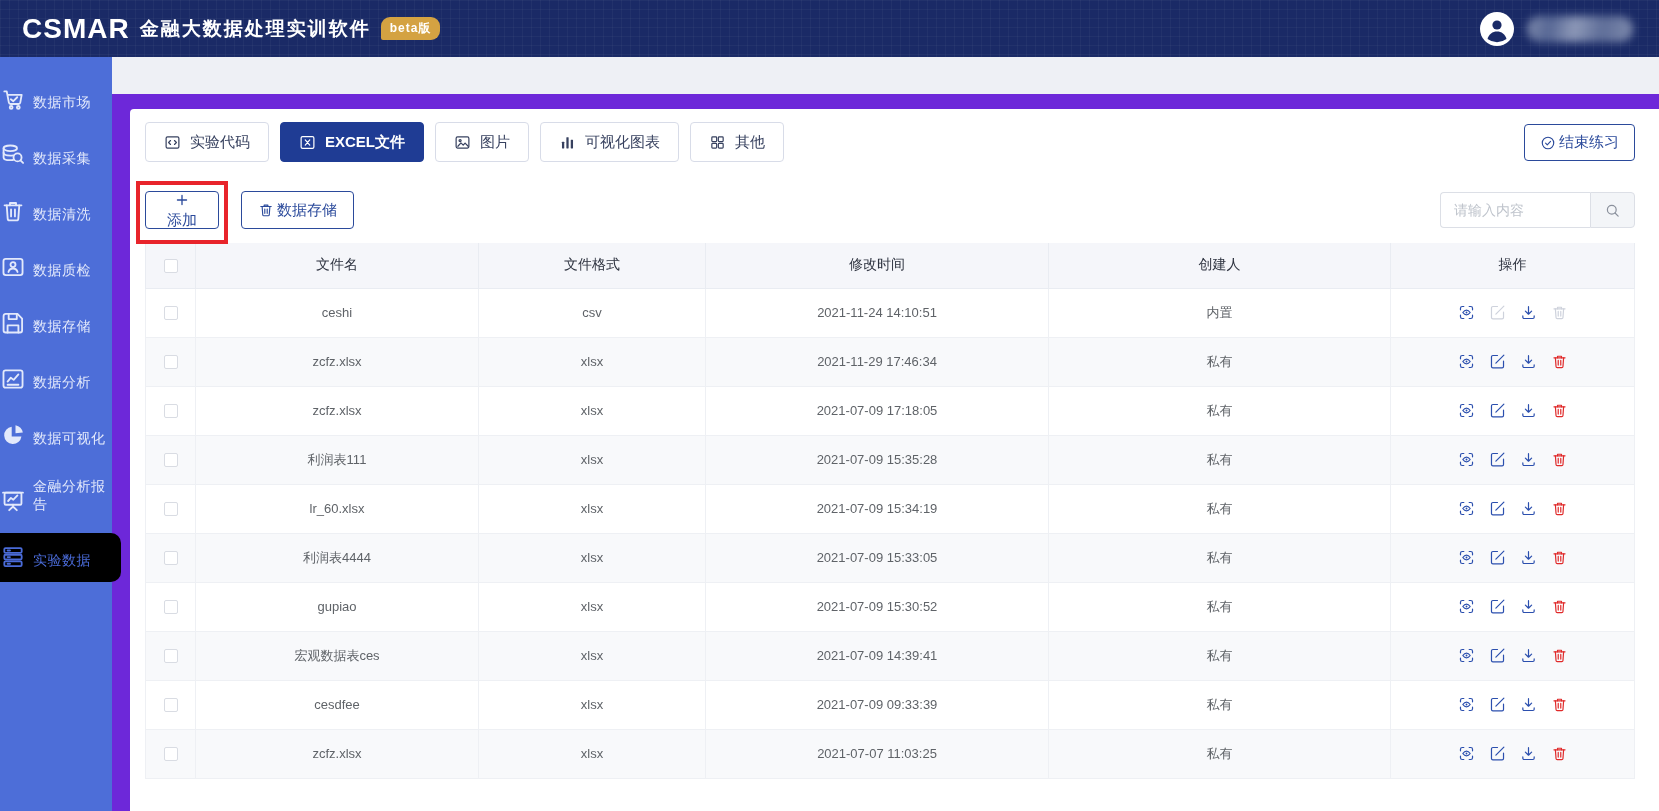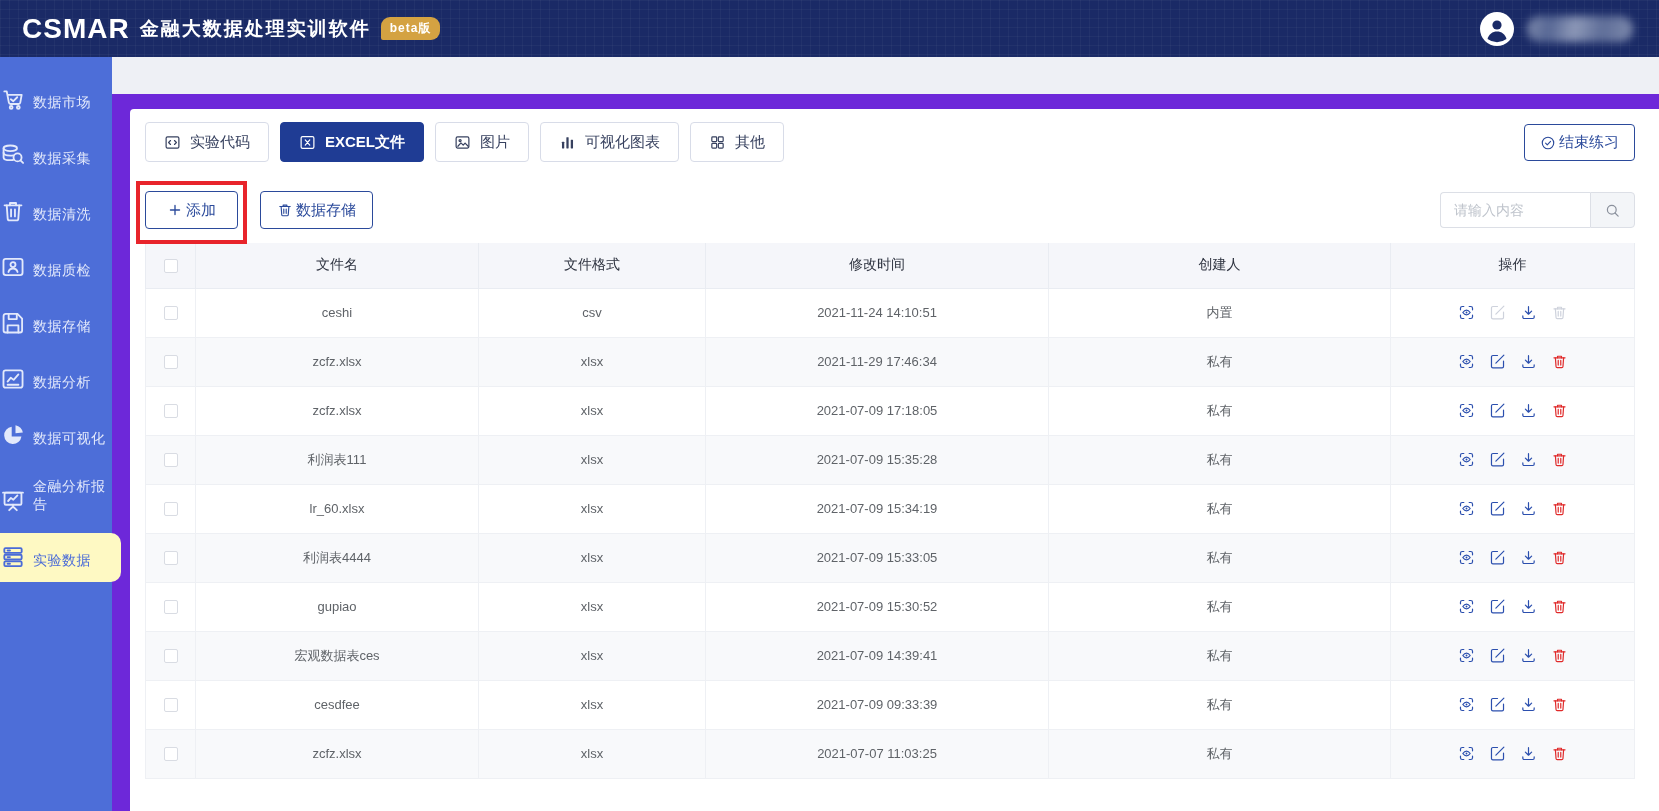--- a/index.html
+++ b/index.html
@@ -45,21 +45,21 @@
   }
   .side-item {
     width:112px; padding:11px 0 12px; margin-bottom:7px; cursor:pointer;
     display:flex; flex-direction:row; align-items:flex-end; gap:7px;
     color:#e3e9fb;
   }
   .side-item .side-icon { width:26px; height:26px; }
   .side-item .side-icon svg { width:26px; height:26px; }
   .side-label { font-size:14px; letter-spacing:.5px; }
   .side-item.active {
-    background:#fef9c3; color:#4a6bd8; width:121px; border-radius:0 10px 10px 0;
+    background:#000000; color:#4a6bd8; width:121px; border-radius:0 10px 10px 0;
   }
 
   
   .main { position:absolute; top:57px; left:112px; right:0; bottom:0; background:#6d28d9;margin-top:37px; }
   .panel {
     position:absolute; top:15px; left:18px; right:0; bottom:0;
     background:#fff; border-radius:4px 0 0 0; padding:13px 24px 0 15px;
   }
 
   
@@ -80,21 +80,21 @@
   .btn .b-icon svg { width:16px; height:16px; }
   .btn-finish { margin-left:auto; height:37px; padding:0 15px; margin-top:2px; }
 
   
   .toolbar-row { display:flex; align-items:center; margin-top:29px; }
   .add-wrap { position:relative; display:inline-block; }
   .red-frame {
     position:absolute; top:-10px; left:-9px; right:-9px; bottom:-15px;
     border:4px solid #e8242b; pointer-events:none; z-index:3;
   }
-  .btn-add { height:38px; padding:0 21px; position:relative; }
+  .btn-add { height:38px; padding:0 21px; position:relative;flex-direction:column; }
   .btn-batch { height:38px; padding:0 16px; margin-left:22px; }
   .search-group { margin-left:auto; display:flex; }
   .search-input {
     width:150px; height:36px; border:1px solid #dcdfe6; border-right:none;
     border-radius:4px 0 0 4px; padding:12px 13px; font-size:14px; color:#333;
     font-family:inherit; outline:none;
   }
   .search-input::placeholder { color:#bfc4cc; }
   .search-btn {
     width:45px; height:36px; border:1px solid #dcdfe6; background:#f3f5f8;

